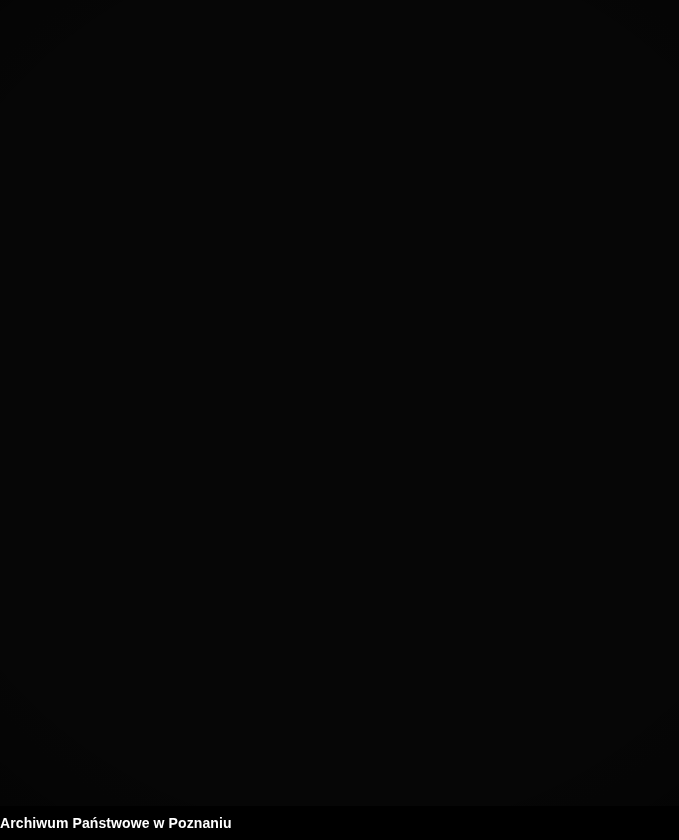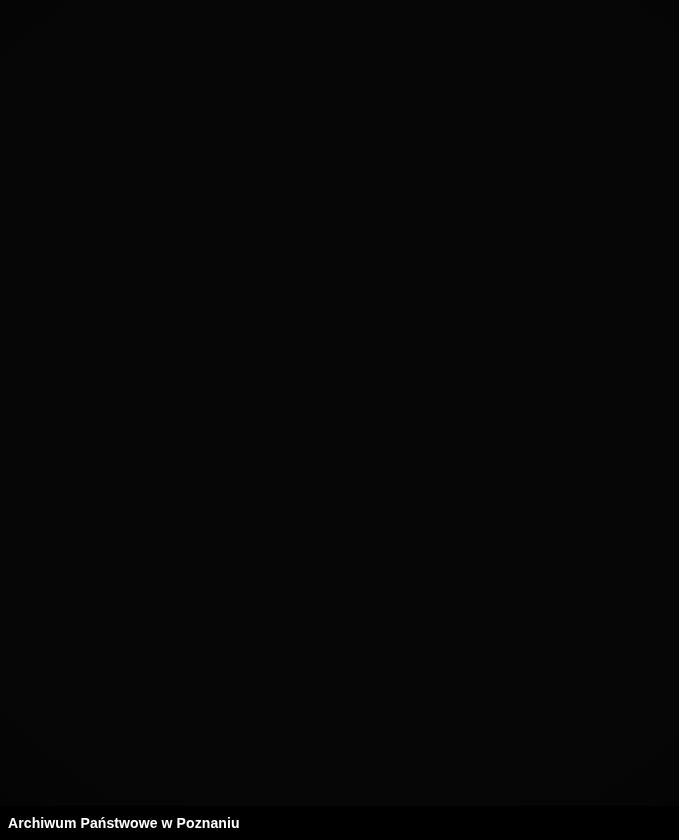--- a/index.html
+++ b/index.html
@@ -241,21 +241,20 @@
     background: #000;
     z-index: 60;
     display: flex;
     align-items: center;
   }
   .watermark span {
     color: #fff;
     font-family: "Liberation Sans", sans-serif;
     font-size: 14px;
     font-weight: 700;
-    padding-left: 8px;
     letter-spacing: .1px;
   }
 </style>
 </head>
 <body>
 
 <div id="scan">
 
   <div class="sheet-under-left"></div>
   <div class="sheet-under-bottom-left"></div>

